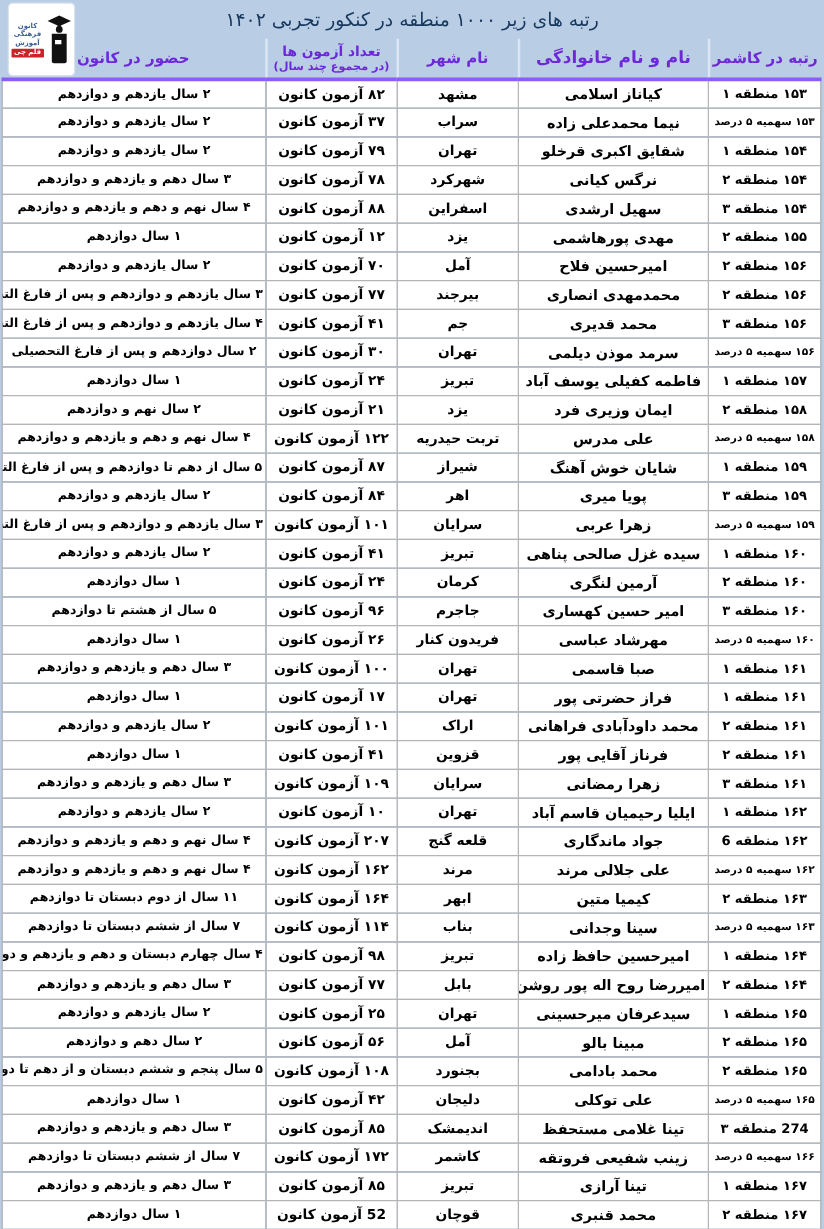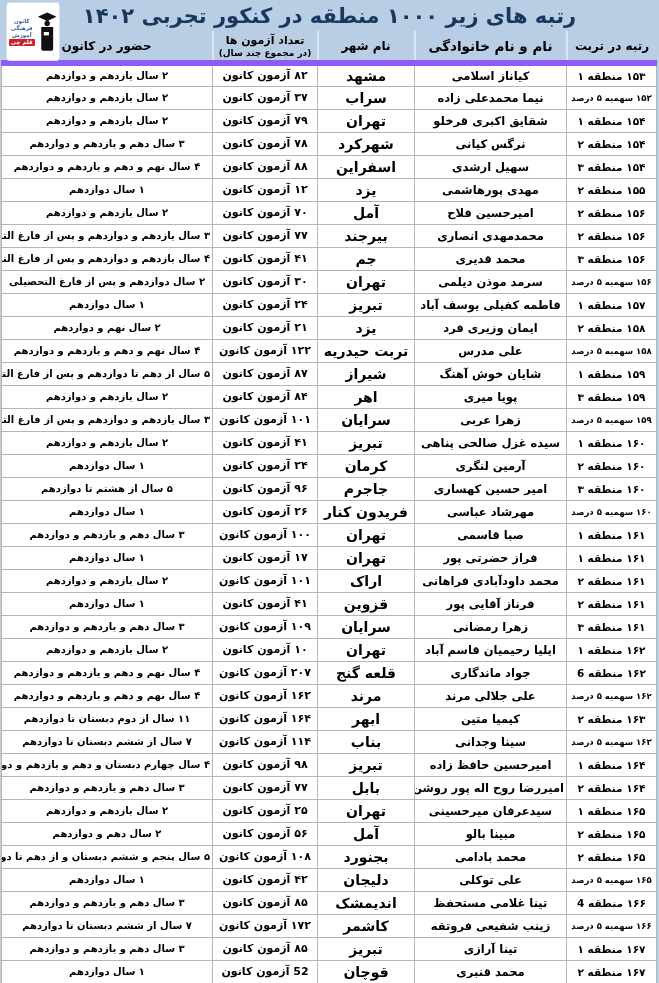--- a/index.html
+++ b/index.html
@@ -6,21 +6,21 @@
   html,body { width:659px; height:983px; }
   body {
     background:#b9cde5;
     font-family:"DejaVu Sans", sans-serif;
     overflow:hidden;
     position:relative;
   }
   .title-bar {
     height:31px;
     display:flex; align-items:center; justify-content:center;
-    color:#17375d; font-weight:bold; font-size:21px;
+    color:#17375d; font-weight:normal; font-size:15px;
   }
   .logo {
     position:absolute; top:3px; left:7px; z-index:5;
     width:52px; height:57px;
     background:#ffffff; border-radius:3px;
     display:flex; align-items:center; justify-content:center; gap:2px;
     padding:2px;
     box-shadow:0 0 0 1px #d8e2ef;
   }
   .logo svg { width:22px; height:50px; display:block; }
@@ -34,41 +34,41 @@
   table {
     width:655px; margin:0 2px;
     border-collapse:collapse; table-layout:fixed;
   }
   col.c-rank     { width:90px; }
   col.c-name     { width:152px; }
   col.c-city     { width:97px; }
   col.c-exams    { width:105px; }
   col.c-presence { width:211px; }
   thead th {
-    background:#b9cde5; color:#000000;
+    background:#b9cde5; color:#6d28d9;
     font-weight:bold; font-size:12px;
     height:32px; vertical-align:middle; text-align:center;
     border-left:2px solid #dce6f2; border-right:2px solid #dce6f2;
-    border-bottom:6px solid #8b5cf6;
+    border-bottom:3px solid #8b5cf6;
   }
   thead th:first-child { border-right:none; }
   thead th:last-child  { border-left:none; }
   thead .sub { font-size:9px; font-weight:bold; display:block; margin-top:1px; }
   tbody td {
     background:#ffffff; color:#000000;
     height:23px; vertical-align:middle; text-align:center;
     border:1px solid #b5b5b5;
     font-weight:bold;
     overflow:hidden; white-space:nowrap;
     padding:0 2px;
   }
   td.rank     { font-size:10.5px; }
   td.rank.sahmieh { font-size:8.5px; }
   td.name     { font-size:11.5px; }
-  td.city     { font-size:14px; }
+  td.city     { font-size:11px; }
   td.exams    { font-size:11px; }
   td.presence { font-size:10px; }
 </style>
 </head>
 <body>
 
 <div class="logo">
   <svg viewBox="0 0 24 50" aria-hidden="true">
     <polygon points="1,7 12,2 23,7 12,12" fill="#111"></polygon>
     <rect x="10.5" y="10" width="3" height="4" fill="#111"></rect>
@@ -89,21 +89,21 @@
 <table>
   <colgroup>
     <col class="c-rank">
       <col class="c-name">
       <col class="c-city">
       <col class="c-exams">
       <col class="c-presence">
   </colgroup>
   <thead>
     <tr>
-      <th>رتبه در تربت</th>
+      <th>رتبه در کاشمر</th>
       <th style="font-size:13.5px;margin-left:28px;">نام و نام خانوادگی</th>
       <th>نام شهر</th>
       <th>
         <span style="font-size:11px;text-align:center;">تعداد آزمون ها</span>
         <span class="sub">(در مجموع چند سال)</span>
       </th>
       <th>حضور در کانون</th>
     </tr>
   </thead>
   <tbody>
@@ -353,21 +353,21 @@
     <td class="presence">۵ سال پنجم و ششم دبستان و از دهم تا دوازدهم</td>
   </tr>
       <tr>
     <td class="rank sahmieh">۱۶۵ سهمیه ۵ درصد</td>
     <td class="name">علی توکلی</td>
     <td class="city">دلیجان</td>
     <td class="exams">۴۲ آزمون کانون</td>
     <td class="presence">۱ سال دوازدهم</td>
   </tr>
       <tr>
-    <td class="rank">۱۶۶ منطقه 4</td>
+    <td class="rank">274 منطقه ۳</td>
     <td class="name">تینا غلامی مستحفظ</td>
     <td class="city">اندیمشک</td>
     <td class="exams">۸۵ آزمون کانون</td>
     <td class="presence">۳ سال دهم و یازدهم و دوازدهم</td>
   </tr>
       <tr>
     <td class="rank sahmieh">۱۶۶ سهمیه ۵ درصد</td>
     <td class="name">زینب شفیعی فروتقه</td>
     <td class="city">کاشمر</td>
     <td class="exams">۱۷۲ آزمون کانون</td>

